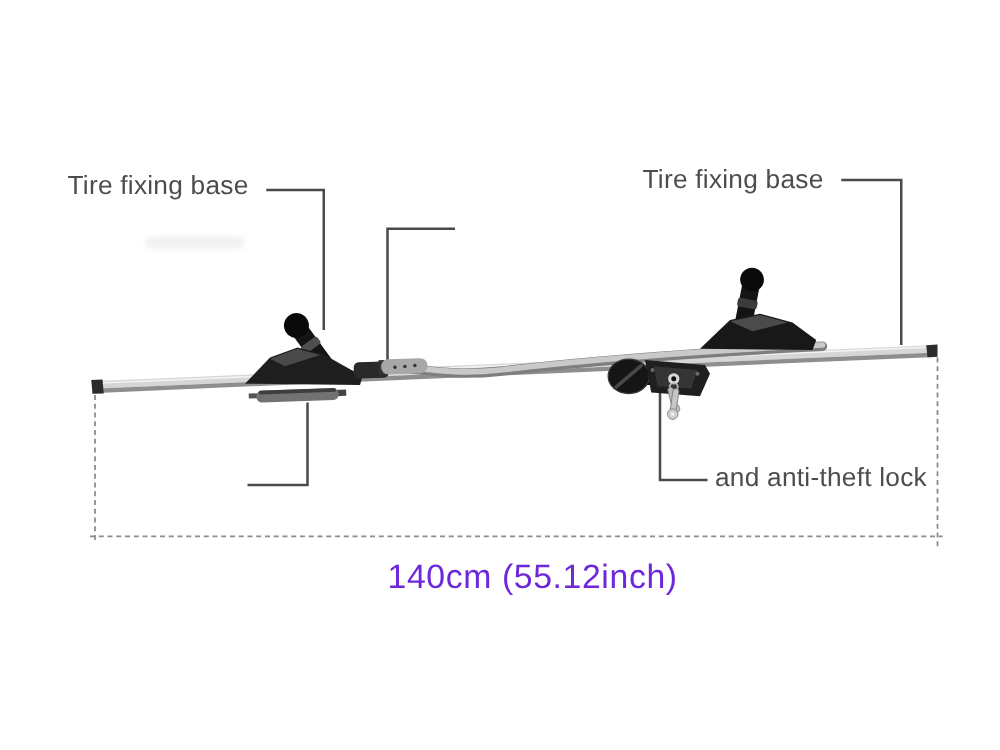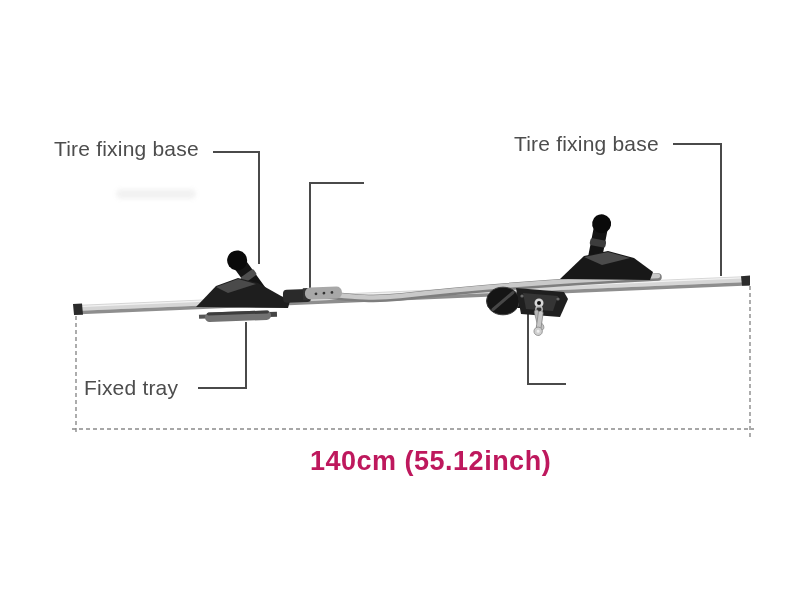--- a/index.html
+++ b/index.html
@@ -6,21 +6,21 @@
   .stage{
     position:relative;width:800px;height:600px;background:#ffffff;overflow:hidden;
     font-family:"Liberation Sans", sans-serif;
     border-radius:10px;
   }
   .callout{
     position:absolute;color:#4d4d4d;font-size:21px;line-height:24px;
     white-space:nowrap;letter-spacing:0.2px;
   }
   .dimension{
-    position:absolute;color:#be185d;font-size:27px;letter-spacing:0.5px;white-space:nowrap;font-weight:bold;
+    position:absolute;color:#6d28d9;font-size:27px;letter-spacing:0.5px;white-space:nowrap;
   }
   .smudge{
     position:absolute;left:116px;top:189px;width:80px;height:10px;border-radius:5px;
     background:rgba(130,130,130,0.10);filter:blur(2px);
   }
   svg{position:absolute;left:0;top:0;}
 </style>
 </head>
 <body>
 
@@ -121,20 +121,20 @@
     </g>
   </svg>
 
   <div class="smudge"></div>
 
   <div class="callout" style="left:54px;top:137px">Tire fixing base</div>
 
 
   <div class="callout" style="left:514px;top:132px">Tire fixing base</div>
 
-  <div class="callout" style="left:84px;top:376px">Fixed tray</div>
 
   <div class="callout" style="left:572px;top:371px">
+    <div>and anti-theft lock</div>
   </div>
 
   <div class="dimension" style="left:310px;top:446px">140cm (55.12inch)</div>
 
 </div>
 
 </body></html>

